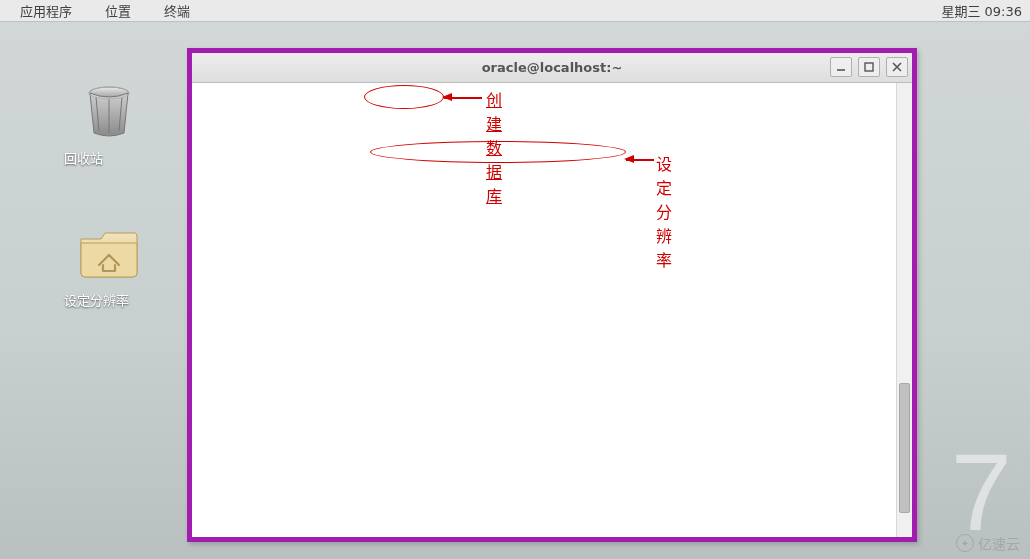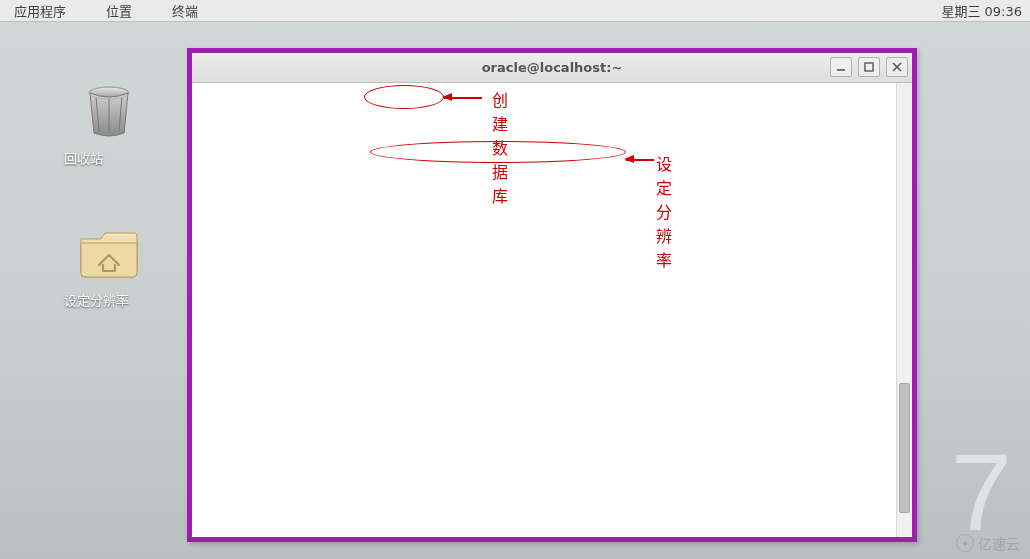--- a/index.html
+++ b/index.html
@@ -1,21 +1,21 @@
 <!DOCTYPE html>
 <html><head>
 <meta charset="utf-8">
 <style>
   * { box-sizing: border-box; margin: 0; padding: 0; }
   html, body { width: 1030px; height: 559px; overflow: hidden; font-family: "DejaVu Sans", "Noto Sans CJK SC", sans-serif; }
   body { background: linear-gradient(180deg, #d2d8d8 0%, #c8cfcf 60%, #b8c0c0 100%); position: relative; }
 
   
   .top-panel { position: absolute; top: 0; left: 0; right: 0; height: 22px; background: #eaeaea; border-bottom: 1px solid #c0c0c0; display: flex; align-items: center; font-size: 13px; color: #404040; }
-  .top-panel .menus { display: flex; gap: 16px; padding-left: 2px; }
+  .top-panel .menus { display: flex; gap: 9px; padding-left: 8px; }
   .top-panel .menus .menu-item { padding: 2px 12px; cursor: pointer; }
   .top-panel .clock { margin-left: auto; padding-right: 8px; text-align: center; }
 
   
   .desktop-icon { position: absolute; width: 90px; text-align: left; color: #fff; font-size: 13px; text-shadow: 0 1px 2px rgba(0,0,0,0.6); }
   .desktop-icon .icon-box { width: 64px; height: 64px; margin: 0 auto 4px; display:flex; align-items:center; justify-content:center; }
   .trash-icon { left: 64px; top: 80px; }
   .home-icon  { left: 64px; top: 222px; }
 
   
@@ -127,21 +127,21 @@
     </div>
   </div>
 
 
   <div class="terminal-body">
 
     <div class="annotation">
       <div class="anno-oval" style="left:172px; top:2px; width:80px; height:24px;"></div>
       <div class="anno-arrow-line" style="left:252px; top:14px; width:38px;"></div>
       <div class="anno-arrow-head" style="left:250px; top:10px;"></div>
-      <div class="anno-text" style="position:absolute; left:300px; top:4px;">创建数据库</div>
+      <div class="anno-text" style="position:absolute; left:294px; top:4px;text-decoration:underline;">创建数据库</div>
     </div>
     <div class="annotation">
       <div class="anno-oval" style="left:178px; top:58px; width:256px; height:22px;"></div>
       <div class="anno-arrow-line" style="left:434px; top:76px; width:28px;"></div>
       <div class="anno-arrow-head" style="left:432px; top:72px;"></div>
       <div class="anno-text" style="position:absolute; left:464px; top:68px;">设定分辨率</div>
     </div>
 
     <div class="scrollbar-track">
       <div class="scrollbar-thumb"></div>

